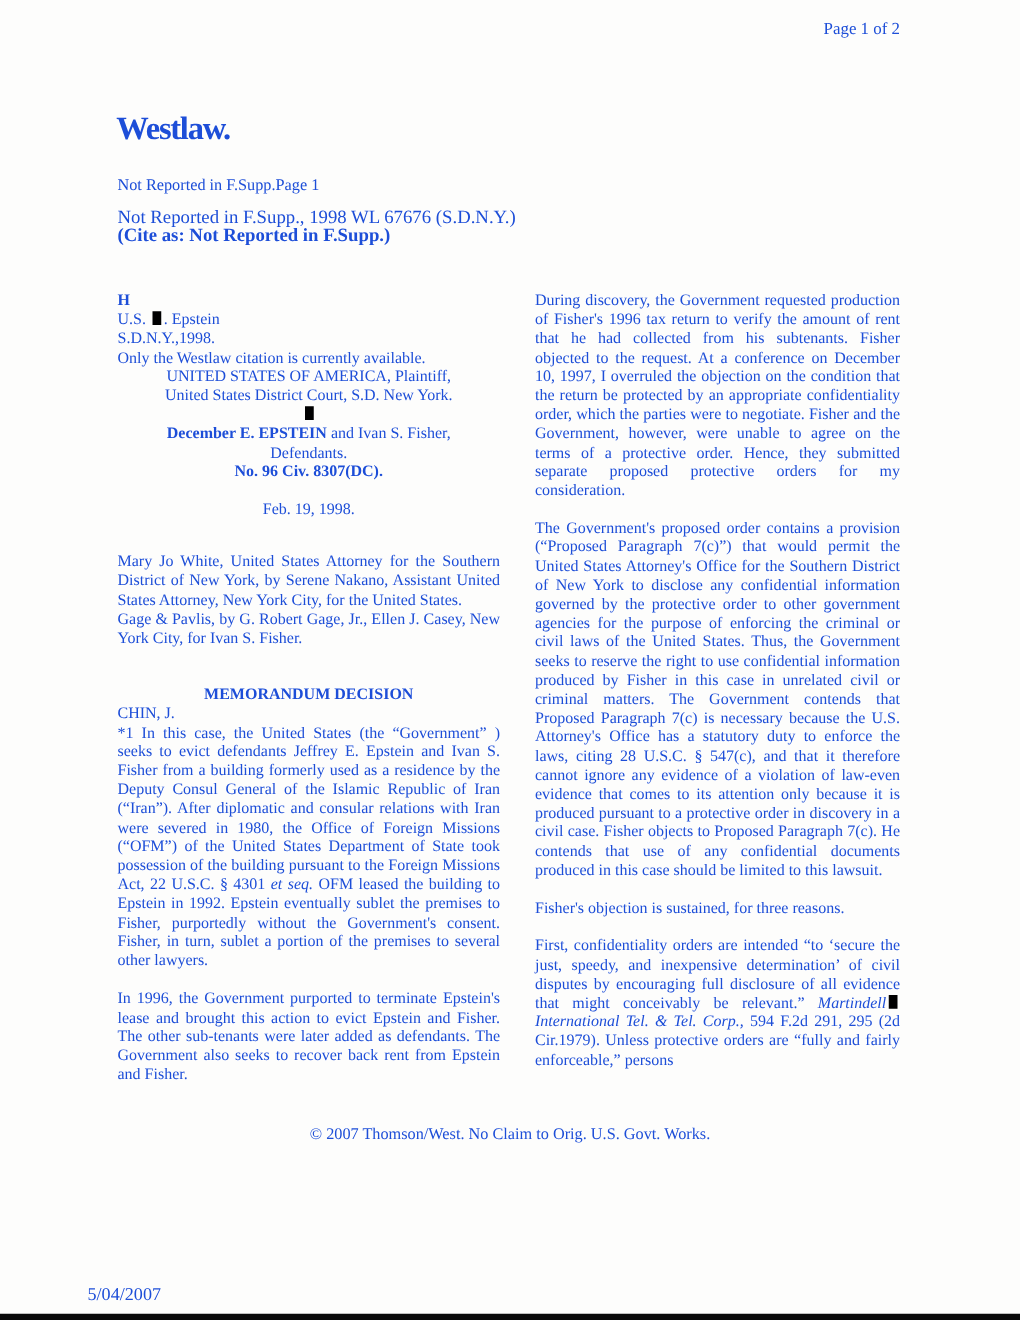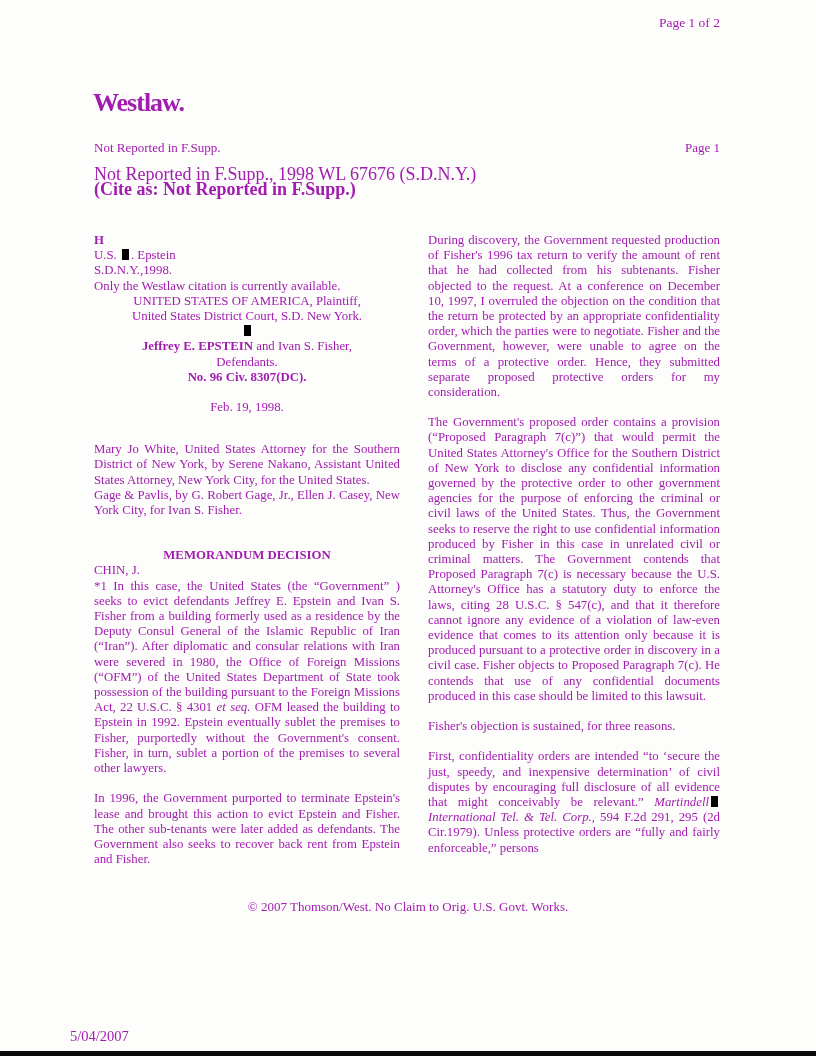--- a/index.html
+++ b/index.html
@@ -2,39 +2,39 @@
 <html><head>
 <meta charset="utf-8">
 <style>
   html,body { margin:0; padding:0; background:#e9e9e9; }
   .page {
     position:relative;
     width:816px; height:1056px;
     margin:0 auto;
     background:#fdfdfc;
     font-family:"Liberation Serif", serif;
-    color:#a21caf;
+    color:#1d4ed8;
     overflow:hidden;
   }
   .page-of {
     position:absolute; top:15px; right:96px;
     font-size:13.5px;
   }
   .logo {
     position:absolute; top:88px; left:93px;
     font-size:26px; font-weight:bold; letter-spacing:-1px;
   }
   .hdr-row {
     position:absolute; top:140px; left:94px; right:96px;
-    display:flex; justify-content:space-between;
+    display:flex; 
     font-size:13px;
   }
   .cite-block {
     position:absolute; top:167px; left:94px; right:96px;
-    font-size:18px; line-height:15px;
+    font-size:15px; line-height:15px;
   }
   .bold { font-weight:bold; }
   .columns {
     position:absolute; top:233px; left:94px;
     width:626px;
     display:flex; justify-content:space-between;
     font-size:12.8px; line-height:15.2px;
   }
   .col-left { width:306px; }
   .col-right { width:292px; }
@@ -90,21 +90,21 @@
 
       <div><span>U.S. </span><span class="vbox"></span><span>. Epstein</span></div>
 
       <div>S.D.N.Y.,1998.</div>
       <div>Only the Westlaw citation is currently available.</div>
 
       <div class="center">
         <div>UNITED STATES OF AMERICA, Plaintiff,</div>
         <div>United States District Court, S.D. New York.</div>
         <div><span class="vbox"></span></div>
-        <div><span class="bold">Jeffrey E. EPSTEIN</span><span> and Ivan S. Fisher,</span></div>
+        <div><span class="bold">December E. EPSTEIN</span><span> and Ivan S. Fisher,</span></div>
         <div>Defendants.</div>
         <div class="bold">No. 96 Civ. 8307(DC).</div>
         <div class="spacer"></div>
         <div>Feb. 19, 1998.</div>
       </div>
 
       <div class="counsel-block">
         <p class="just"><span>Mary Jo White,</span><span> United States Attorney for the Southern District of New York, by Serene Nakano, Assistant United States Attorney, New York City, for the United States.</span></p>
         <p class="just"><span>Gage &amp; Pavlis,</span><span> by G. Robert Gage, Jr., Ellen J. Casey, New York City, for Ivan S. Fisher.</span></p>
       </div>

